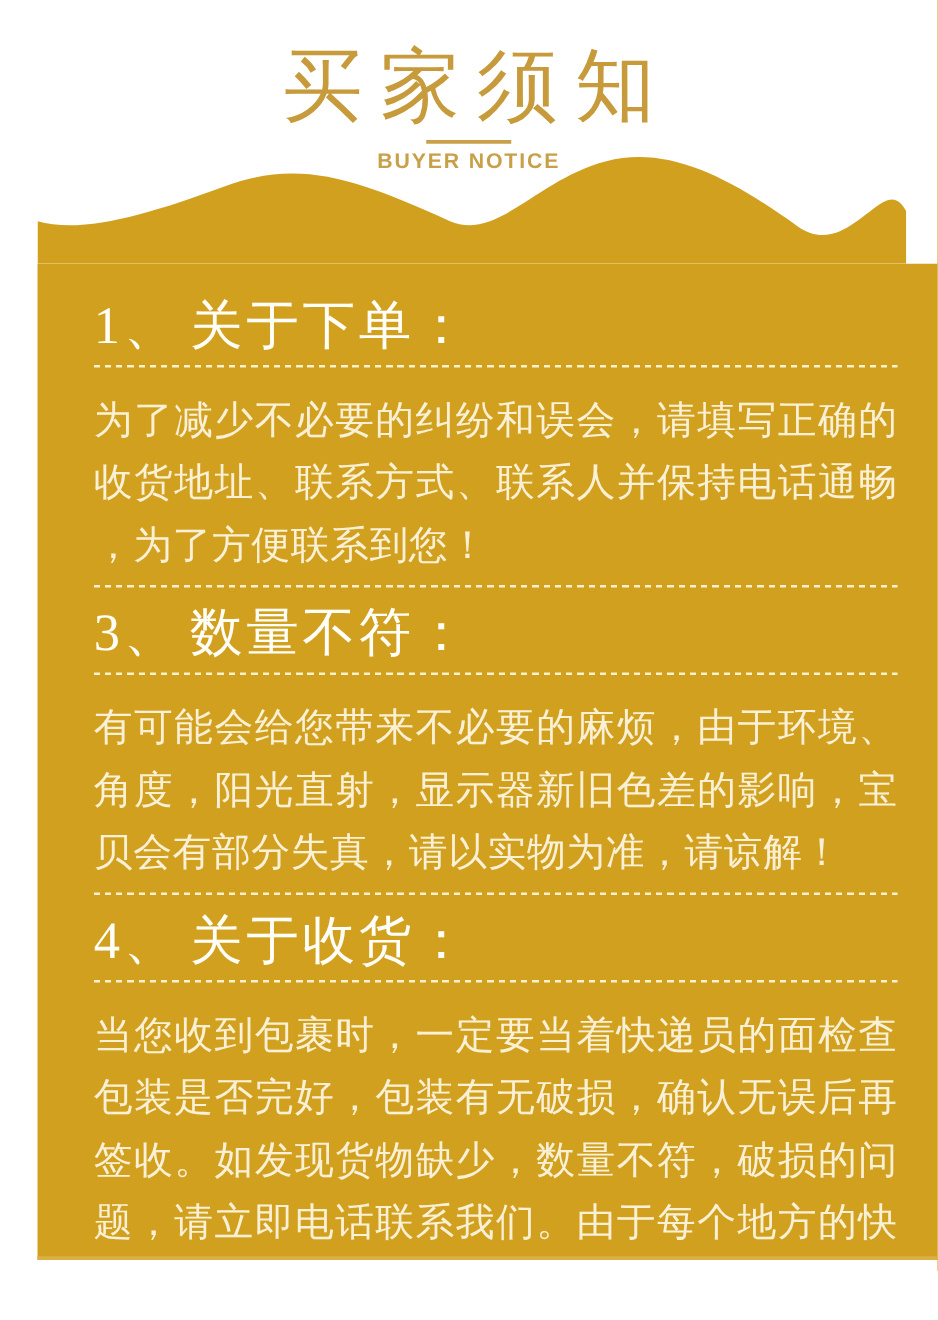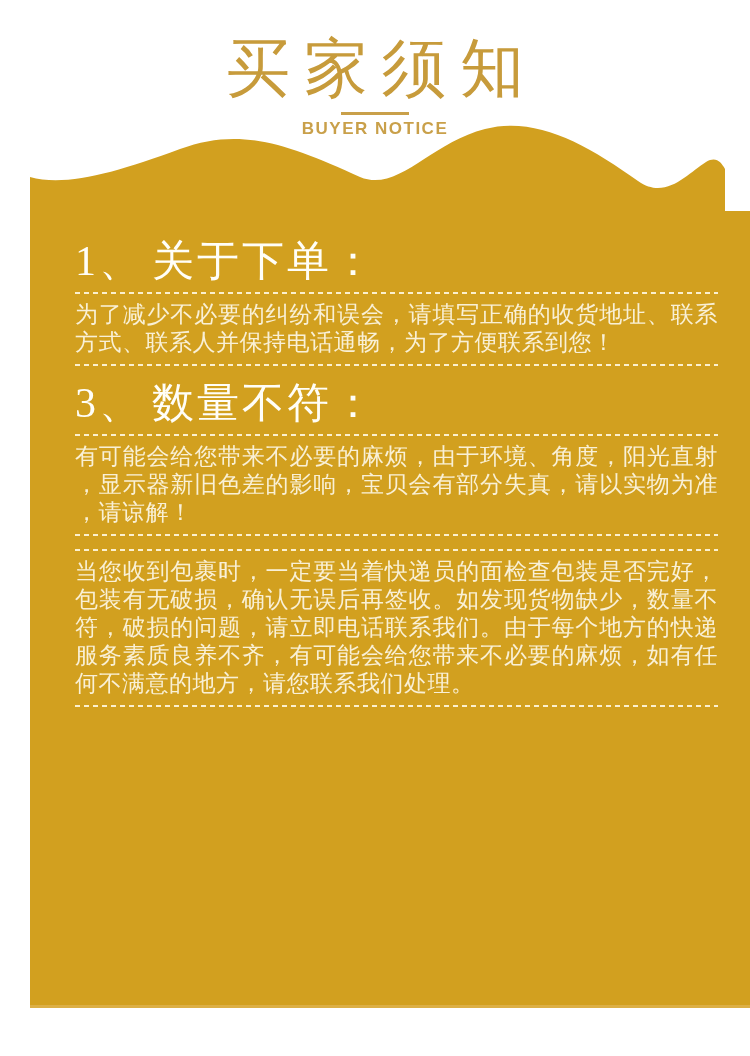--- a/index.html
+++ b/index.html
@@ -65,23 +65,23 @@
     white-space: nowrap;
   }
   .section-number { margin-right: 8px; }
   .divider {
     height: 2px;
     margin-top: 7px;
     background: repeating-linear-gradient(90deg,
       rgba(255,247,222,0.92) 0 5px, rgba(255,247,222,0) 5px 9px);
   }
   .section-body {
-    margin: 7px 0 0;
-    font-size: 23px;
-    line-height: 28px;
+    margin: 17px 0 0;
+    font-size: 31px;
+    line-height: 50px;
     letter-spacing: 0.5px;
     text-align: justify;
     line-break: anywhere;
     color: var(--cream, #F9F0D6);
   }
 </style>
 </head>
 <body>
 
 <div class="header">
@@ -117,19 +117,22 @@
     <div class="section">
       <h2 class="section-heading">
         <span class="section-number">3、</span><span>数量不符：</span>
       </h2>
       <div class="divider"></div>
       <p class="section-body">有可能会给您带来不必要的麻烦，由于环境、角度，阳光直射，显示器新旧色差的影响，宝贝会有部分失真，请以实物为准，请谅解！</p>
       <div class="divider"></div>
     </div>
 
     <div class="section">
+      <h2 class="section-heading">
+        <span class="section-number">4、</span><span>关于收货：</span>
+      </h2>
       <div class="divider"></div>
       <p class="section-body">当您收到包裹时，一定要当着快递员的面检查包装是否完好，包装有无破损，确认无误后再签收。如发现货物缺少，数量不符，破损的问题，请立即电话联系我们。由于每个地方的快递服务素质良养不齐，有可能会给您带来不必要的麻烦，如有任何不满意的地方，请您联系我们处理。</p>
       <div class="divider"></div>
     </div>
 
   </div>
 </div>
 
 </body></html>

